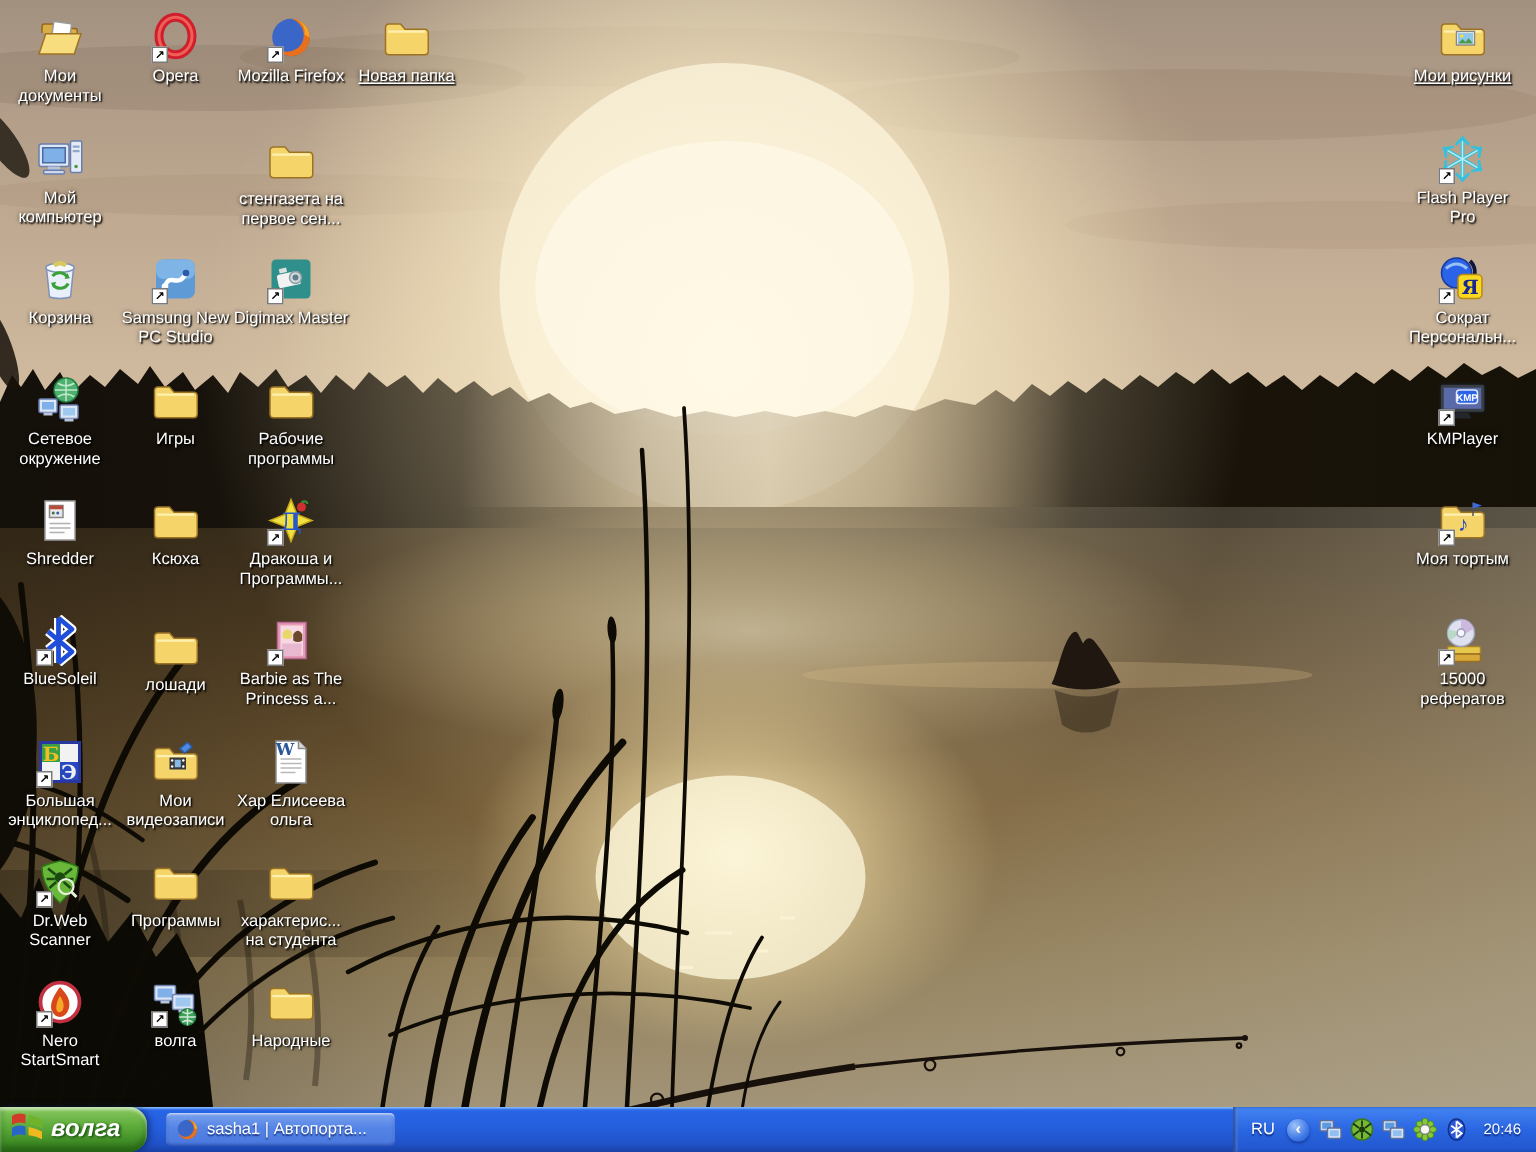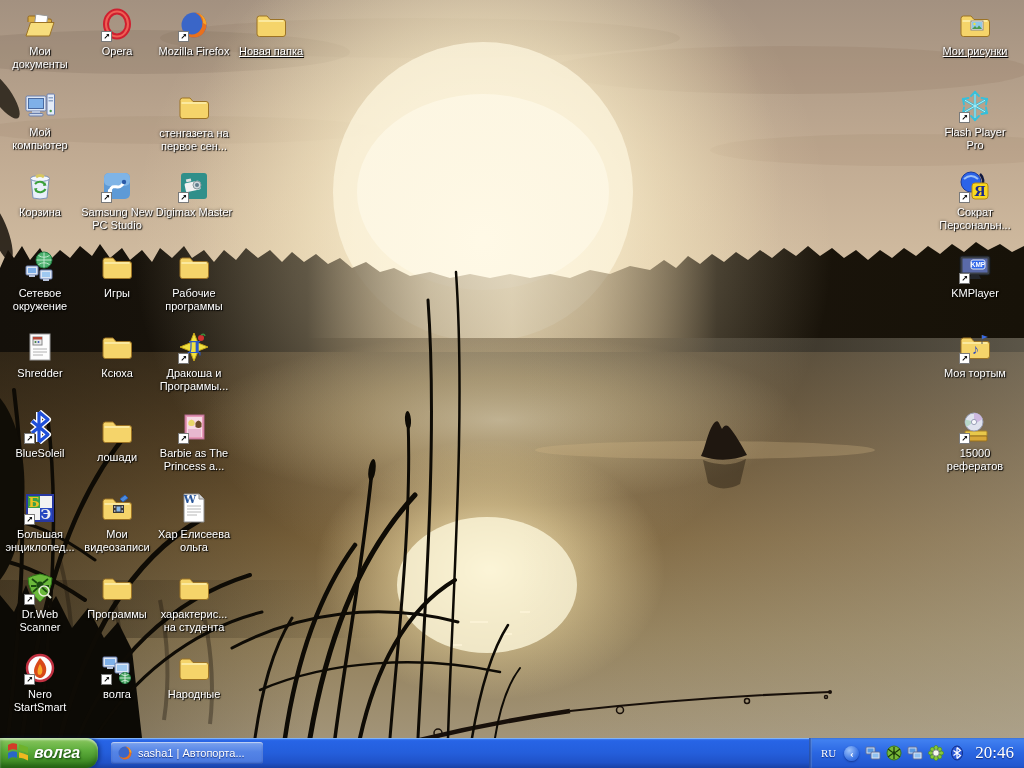--- a/index.html
+++ b/index.html
@@ -33,29 +33,29 @@
     background:linear-gradient(#7ba2ee 0%,#5484e6 45%,#4a78de 100%);
     box-shadow:inset 0 1px 1px rgba(255,255,255,.55),inset 0 -1px 2px rgba(5,30,110,.45);}
   .task-button.pressed{background:linear-gradient(#3561cc 0%,#2d56c0 100%);
     box-shadow:inset 1px 1px 3px rgba(3,15,70,.7);}
   .task-icon{width:16px;height:16px;flex:0 0 auto;}
   .task-icon svg{display:block;width:16px;height:16px;}
   .task-label{text-shadow:0 1px 1px rgba(0,20,90,.7);}
 
   #tray{display:flex;align-items:center;gap:6px;height:30px;padding:0 10px 0 12px;flex:0 0 auto;
     background:linear-gradient(#4484f2 0%,#2a66e2 50%,#2155cc 100%);
-    box-shadow:inset 2px 0 2px rgba(10,35,110,.55),inset 3px 0 1px rgba(160,200,255,.35);font-family:Liberation Serif, serif;}
+    box-shadow:inset 2px 0 2px rgba(10,35,110,.55),inset 3px 0 1px rgba(160,200,255,.35);}
   #lang{font-size:11px;color:#fff;margin-right:2px;cursor:pointer;text-shadow:0 1px 1px rgba(0,20,90,.7);}
   #chevron{width:15px;height:15px;border-radius:50%;flex:0 0 auto;cursor:pointer;
     background:radial-gradient(circle at 35% 30%,#9cc2fa,#3a74e4 65%,#2a5cc8);
     color:#fff;font-weight:bold;font-size:11px;line-height:14px;text-align:center;
     box-shadow:0 1px 2px rgba(0,20,80,.5);}
   .tray-icon{width:16px;height:16px;cursor:pointer;}
   .tray-icon svg{display:block;width:16px;height:16px;}
-  #clock{font-size:17px;color:#fff;margin-left:4px;text-shadow:0 1px 1px rgba(0,20,90,.7);}
+  #clock{font-size:10px;color:#fff;margin-left:4px;text-shadow:0 1px 1px rgba(0,20,90,.7);}
 </style>
 </head>
 <body>
 
 <div id="desktop">
   <svg id="wallpaper" width="1024" height="738" viewBox="0 0 1024 738" preserveAspectRatio="none">
     <defs>
       <linearGradient id="skyG" x1="0" y1="0" x2="0" y2="1">
         <stop offset="0" stop-color="#a39180"></stop>
           <stop offset=".4" stop-color="#bfa991"></stop>

